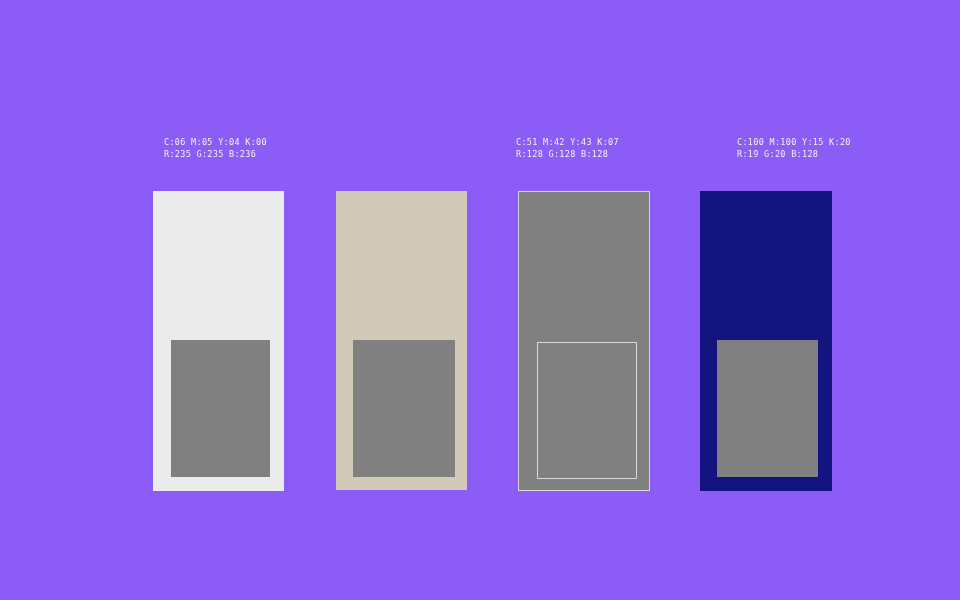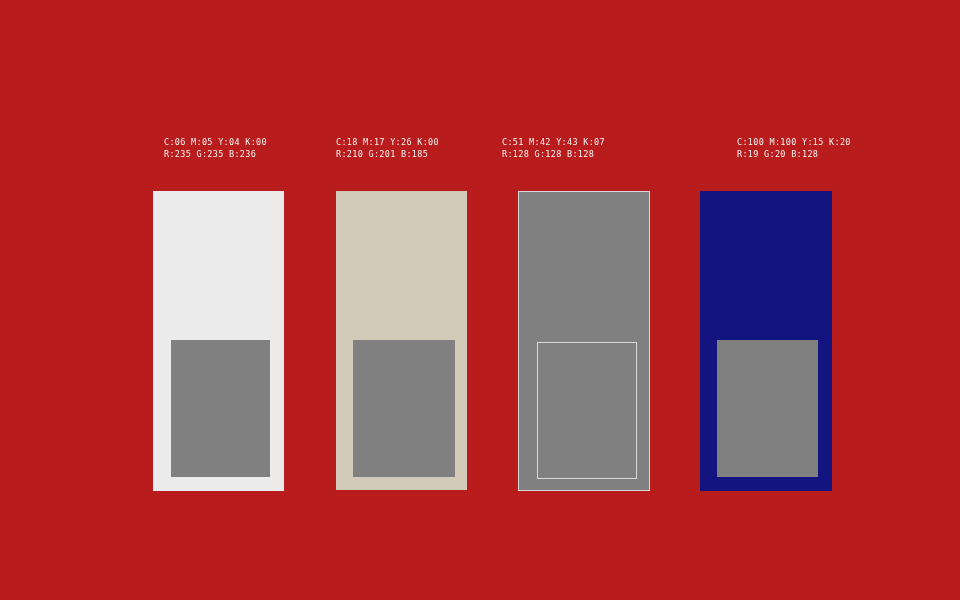--- a/index.html
+++ b/index.html
@@ -43,41 +43,37 @@
   }
   .swatch-window {
     position: absolute;
     box-sizing: border-box;
     background: #808080;
   }
 </style>
 </head>
 <body>
 
-<div id="canvas" style="width: 960px; height: 600px; background: #b91c1c;">
+<div id="canvas" style="width: 960px; height: 600px; background: #8b5cf6;">
     <div class="swatch-card" style="left: 0px; top: 0px; width: 960px; height: 600px; pointer-events: none;">
       <div class="swatch-label" style="left: 164px; top: 137px; color: rgb(242, 242, 242); pointer-events: auto;">
         <span class="label-line">C:06 M:05 Y:04 K:00</span>
         <span class="label-line">R:235 G:235 B:236</span>
       </div>
       <div class="swatch-body" style="left: 153px; top: 191px; width: 131px; height: 300px; background: rgb(235, 235, 236); pointer-events: auto;">
         <div class="swatch-window" style="left: 18px; top: 149px; width: 99px; height: 137px; background: rgb(128, 128, 128);"></div>
       </div>
     </div>
     <div class="swatch-card" style="left: 0px; top: 0px; width: 960px; height: 600px; pointer-events: none;">
-      <div class="swatch-label" style="left: 336px; top: 137px; color: rgb(242, 242, 242); pointer-events: auto;">
-        <span class="label-line">C:18 M:17 Y:26 K:00</span>
-        <span class="label-line">R:210 G:201 B:185</span>
-      </div>
       <div class="swatch-body" style="left: 336px; top: 191px; width: 131px; height: 299px; background: rgb(210, 201, 185); pointer-events: auto;">
         <div class="swatch-window" style="left: 17px; top: 149px; width: 102px; height: 137px; background: rgb(128, 128, 128);"></div>
       </div>
     </div>
     <div class="swatch-card" style="left: 0px; top: 0px; width: 960px; height: 600px; pointer-events: none;">
-      <div class="swatch-label" style="left: 502px; top: 137px; color: rgb(242, 242, 242); pointer-events: auto;">
+      <div class="swatch-label" style="left: 516px; top: 137px; color: rgb(242, 242, 242); pointer-events: auto;">
         <span class="label-line">C:51 M:42 Y:43 K:07</span>
         <span class="label-line">R:128 G:128 B:128</span>
       </div>
       <div class="swatch-body" style="left: 518px; top: 191px; width: 132px; height: 300px; background: rgb(128, 128, 128); pointer-events: auto; border: 1px solid rgb(217, 217, 217);">
         <div class="swatch-window" style="left: 18px; top: 150px; width: 100px; height: 137px; background: rgb(128, 128, 128); border: 1px solid rgb(217, 217, 217);"></div>
       </div>
     </div>
     <div class="swatch-card" style="left: 0px; top: 0px; width: 960px; height: 600px; pointer-events: none;">
       <div class="swatch-label" style="left: 700px; top: 137px; color: rgb(242, 242, 242); pointer-events: auto; margin-left: 37px;">
         <span class="label-line">C:100 M:100 Y:15 K:20</span>

